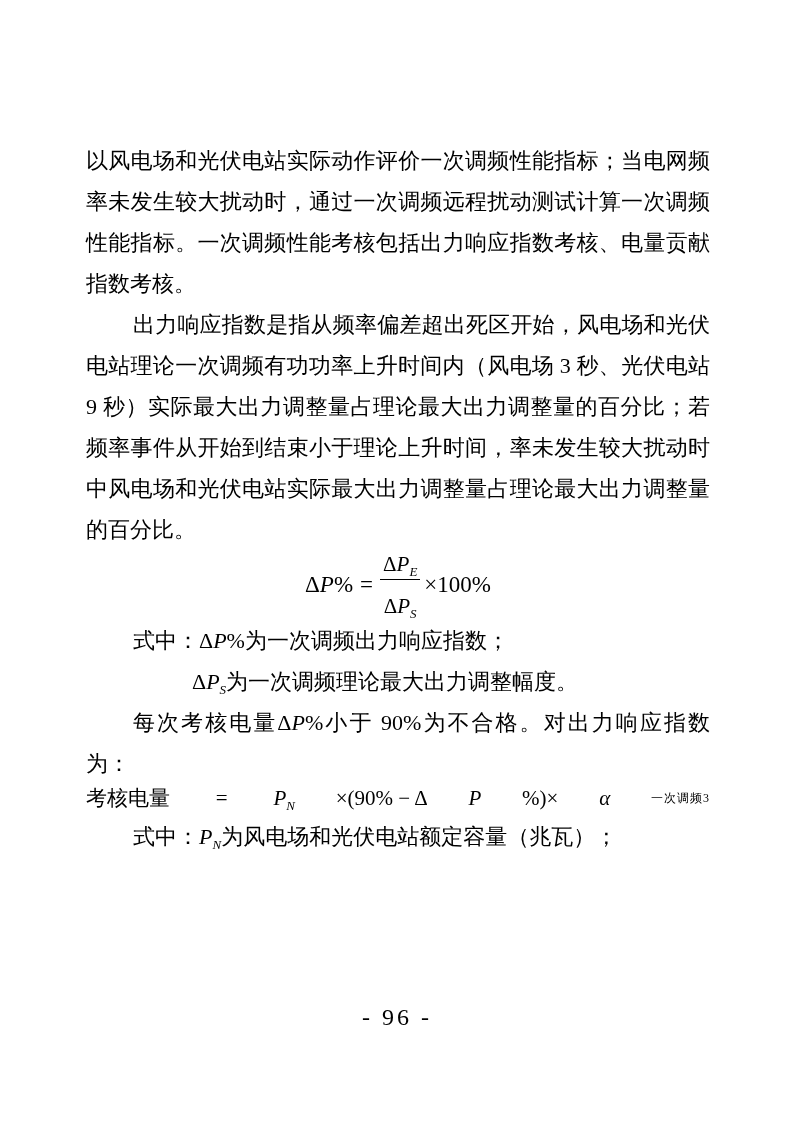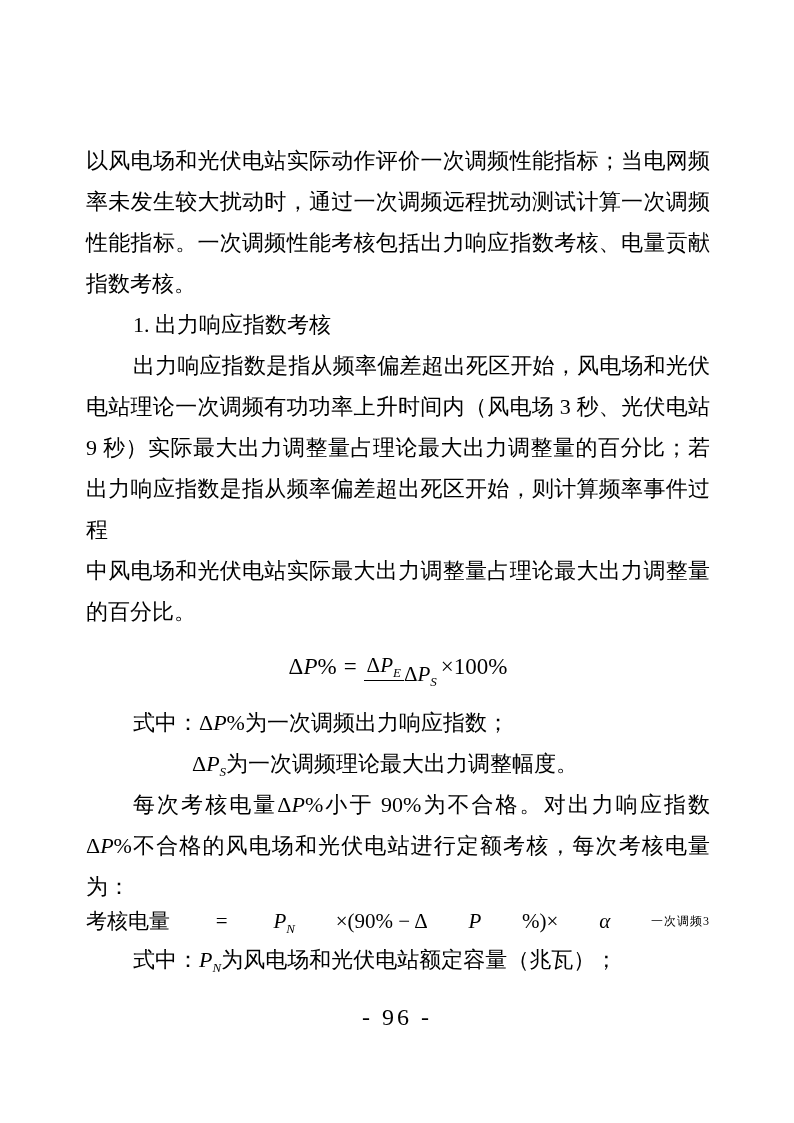--- a/index.html
+++ b/index.html
@@ -53,21 +53,21 @@
     height: 70px;
     display: flex;
     align-items: center;
     justify-content: center;
     font-size: 23px;
     line-height: normal;
   }
   .f-eq { margin: 0 7px; }
   .frac {
     display: inline-flex;
-    flex-direction: row;
+    flex-direction: column;
     align-items: center;
     font-size: 21px;
     line-height: 1.15;
     margin-right: 4px;
     vertical-align: middle;
   }
   .frac .num {
     border-bottom: 1.5px solid #000;
     padding: 0 3px 2px 3px;
   }
@@ -97,44 +97,42 @@
 <body>
 
 <div class="page">
   <div class="content">
 
     <div class="t-line full">以风电场和光伏电站实际动作评价一次调频性能指标；当电网频</div>
     <div class="t-line full">率未发生较大扰动时，通过一次调频远程扰动测试计算一次调频</div>
     <div class="t-line full">性能指标。一次调频性能考核包括出力响应指数考核、电量贡献</div>
     <div class="t-line">指数考核。</div>
 
-    <div class="t-line ind">1. 出力响应指数考核</div>
 
     <div class="t-line full ind">出力响应指数是指从频率偏差超出死区开始，风电场和光伏</div>
     <div class="t-line full">电站理论一次调频有功功率上升时间内（风电场 3 秒、光伏电站</div>
     <div class="t-line full">9 秒）实际最大出力调整量占理论最大出力调整量的百分比；若</div>
-    <div class="t-line full">出力响应指数是指从频率偏差超出死区开始，则计算频率事件过程</div>
+    <div class="t-line full">频率事件从开始到结束小于理论上升时间，率未发生较大扰动时</div>
     <div class="t-line full">中风电场和光伏电站实际最大出力调整量占理论最大出力调整量</div>
     <div class="t-line">的百分比。</div>
 
     <div class="formula1-wrap">
       <span><span>Δ</span><span class="var">P</span><span>%</span></span>
       <span class="f-eq">=</span>
       <span class="frac">
         <span class="num"><span>Δ</span><span class="var">P</span><sub class="fsub">E</sub></span>
         <span class="den"><span>Δ</span><span class="var">P</span><sub class="fsub">S</sub></span>
       </span>
       <span><span>×</span><span>100%</span></span>
     </div>
 
     <div class="t-line wl1"><span>式中：</span><span>Δ</span><span class="var">P</span><span>%为一次调频出力响应指数；</span></div>
     <div class="t-line wcont"><span>Δ</span><span class="var">P</span><sub class="fsub">S</sub><span>为一次调频理论最大出力调整幅度。</span></div>
 
     <div class="t-line full ind"><span>每次考核电量</span><span>Δ</span><span class="var">P</span><span>%小于 90%为不合格。对出力响应指数</span></div>
-    <div class="t-line full"><span>Δ</span><span class="var">P</span><span>%不合格的风电场和光伏电站进行定额考核，每次考核电量</span></div>
     <div class="t-line">为：</div>
 
     <div class="formula2-wrap">
       <span>考核电量</span>
       <span class="f2-eq">=</span>
       <span><span class="var">P</span><sub class="fsub">N</sub></span>
       <span>×(90% − Δ</span>
       <span class="var">P</span>
       <span>%)×</span>
       <span class="var">α</span>

